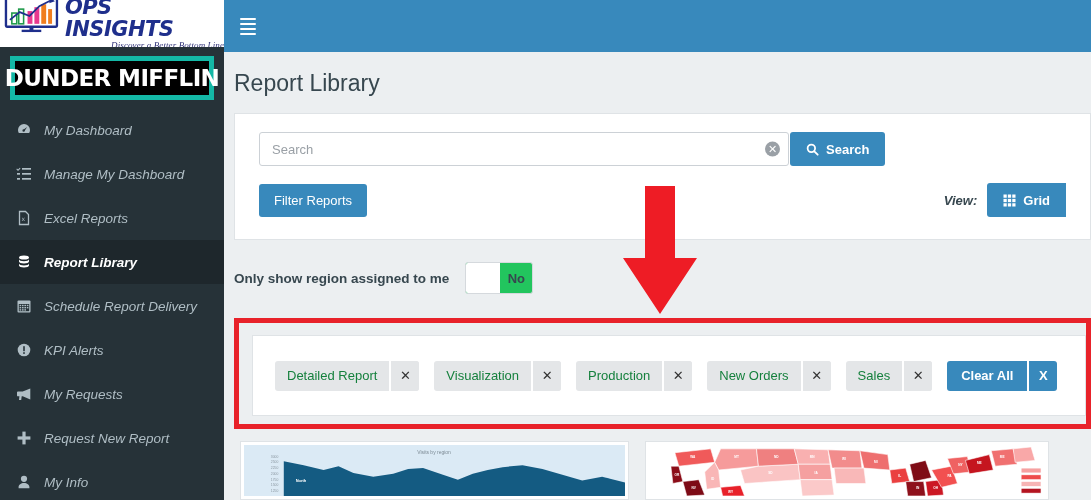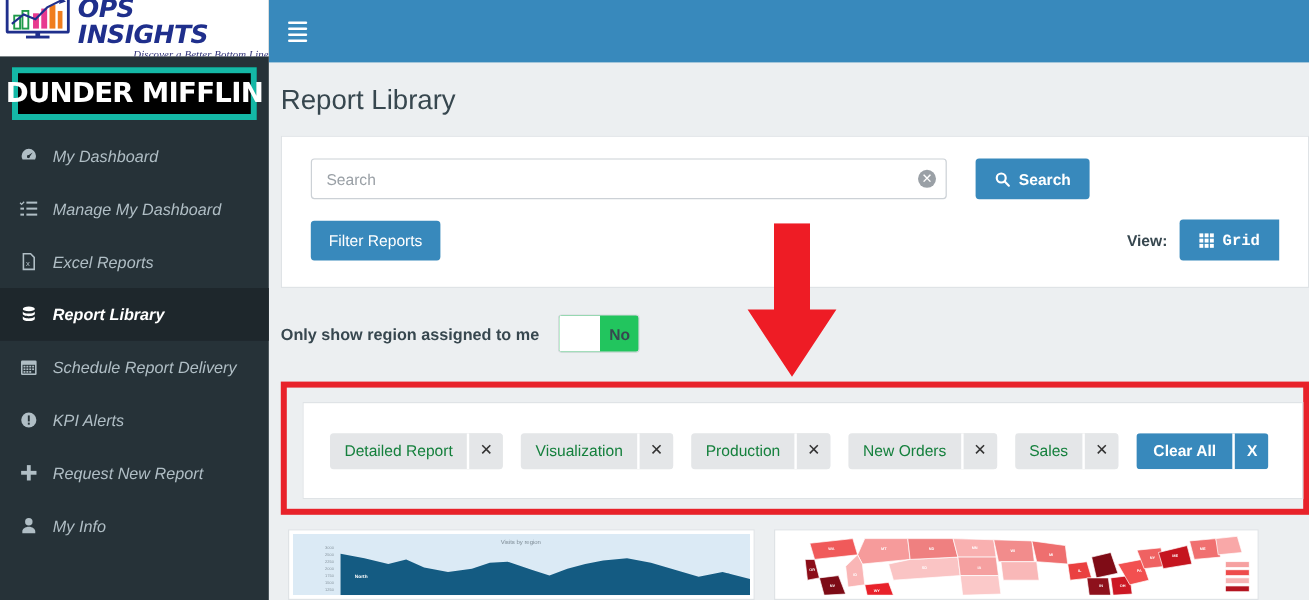--- a/index.html
+++ b/index.html
@@ -80,21 +80,21 @@
 
   .page-title {
     font-size: 23px; color: #37474f; font-weight: normal;
     padding: 18px 0 16px 10px;
   }
 
   .panel {
     background: #fff; border: 1px solid #dfe3e6;
     margin: 0 0 0 10px; padding: 18px 24px 22px 24px;
   }
-  .search-row { display: flex; align-items: center; gap: 24px; }
+  .search-row { display: flex; align-items: center; gap: 1px; }
   .search-wrap { position: relative; flex: 0 0 530px; }
   .search-input {
     width: 530px; height: 34px;
     border: 1px solid #ccd1d6; border-radius: 3px;
     padding: 0 34px 0 12px; font-size: 13px; color: #555;
     font-family: "Liberation Sans", sans-serif;
     background: #fff;
   }
   .search-input::placeholder { color: #9aa0a6; }
   .clear-ico {
@@ -110,22 +110,22 @@
     cursor: pointer; display: inline-flex; align-items: center;
     justify-content: center; gap: 7px;
   }
   .btn-search { height: 34px; padding: 0 16px; font-weight: bold; }
   .second-row {
     display: flex; align-items: center; justify-content: space-between;
     margin-top: 17px;
   }
   .btn-filter { height: 33px; padding: 0 15px; font-weight: normal; }
   .view-group { display: flex; align-items: center; gap: 10px; }
-  .view-label { font-size: 13px; font-weight: bold; color: #37474f; }
-  .btn-grid { height: 34px; padding: 0 16px; font-weight: bold; border-radius: 3px 0 0 3px; font-family: Liberation Mono, monospace; }
+  .view-label { font-size: 13px; font-weight: bold; color: #37474f; font-style: italic; }
+  .btn-grid { height: 34px; padding: 0 16px; font-weight: bold; border-radius: 3px 0 0 3px; }
 
   .assign-row {
     display: flex; align-items: center; gap: 16px;
     margin: 22px 0 0 10px;
   }
   .assign-label { font-size: 13.5px; font-weight: bold; color: #37474f; }
   .toggle {
     width: 68px; height: 32px; border: 1px solid #d5d9dd;
     border-radius: 3px; background: #22c55e; display: flex; cursor: pointer;
     overflow: hidden;
@@ -296,20 +296,28 @@
         <span class="nav-ico">
           <svg width="16" height="16" viewBox="0 0 16 16" fill="currentColor">
               <circle cx="8" cy="8" r="6.3"></circle>
               <rect x="7.2" y="4.2" width="1.6" height="5" fill="#263238"></rect>
               <rect x="7.2" y="10.2" width="1.6" height="1.7" fill="#263238"></rect>
             </svg>
         </span>
         <span class="nav-label">KPI Alerts</span>
       </div>
 
+      <div class="nav-item">
+        <span class="nav-ico">
+          <svg width="17" height="16" viewBox="0 0 17 16" fill="currentColor">
+              <path d="M1 6.2v3.2c0 .5.4.9.9.9h1.5L3 13.9h2.2l.5-3.6h1l7.6 3.1V2.6L6.7 5.4H1.9c-.5 0-.9.4-.9.8z"></path>
+            </svg>
+        </span>
+        <span class="nav-label">My Requests</span>
+      </div>
 
       <div class="nav-item">
         <span class="nav-ico">
           <svg width="16" height="16" viewBox="0 0 16 16" fill="currentColor">
               <rect x="6.4" y="1.6" width="3.2" height="12.8"></rect>
               <rect x="1.6" y="6.4" width="12.8" height="3.2"></rect>
             </svg>
         </span>
         <span class="nav-label">Request New Report</span>
       </div>

